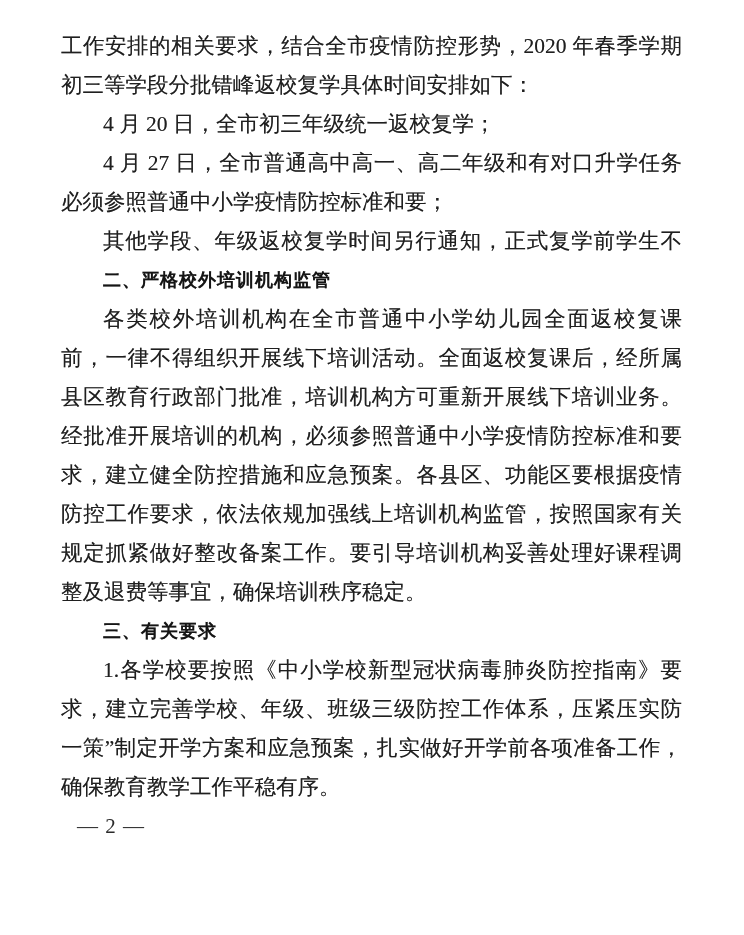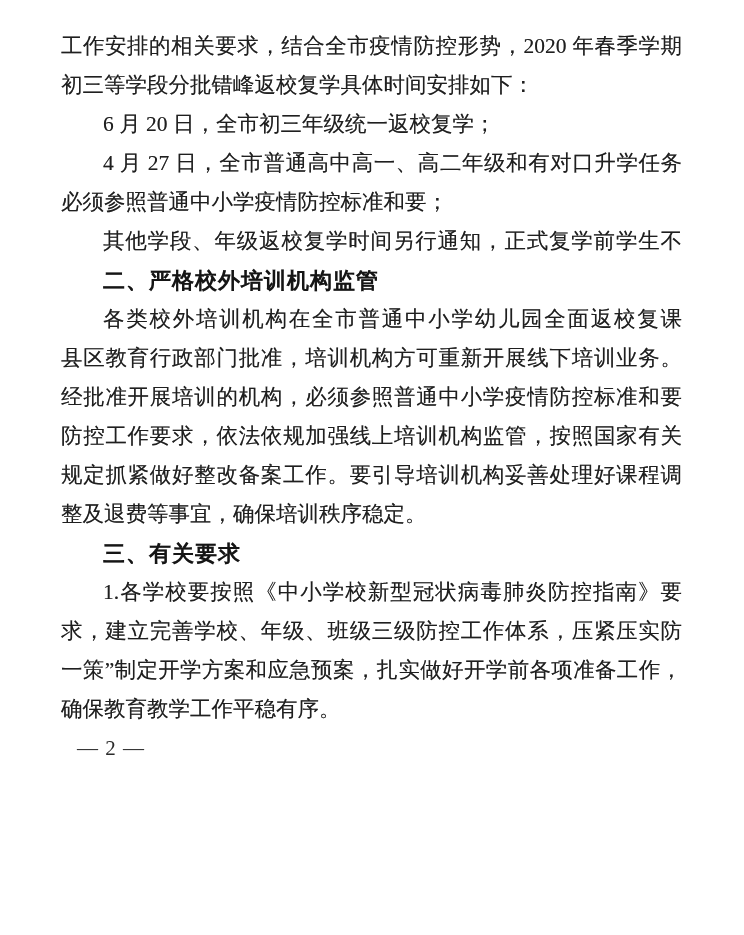--- a/index.html
+++ b/index.html
@@ -29,49 +29,51 @@
   .line.full {
     text-align-last: justify;
   }
   .line.ind {
     text-indent: 42px;
   }
   .line.head {
     font-family: Liberation Sans, sans-serif;
     font-weight: 700;
     color: #151515;
-    font-size: 22px;
+    font-size: 18px;
     letter-spacing: 1px;
     text-align-last: left;
   }
   .page-number {
     height: 30px;
     line-height: 30px;
     margin-top: 4px;
     padding-left: 16px;
     font-size: 21px;
     letter-spacing: 1px;
     color: #2a2a2a;
     text-align: left;
   }
 </style>
 </head>
 <body>
 
 <div class="page">
   <div class="line full">工作安排的相关要求，结合全市疫情防控形势，2020 年春季学期</div>
   <div class="line">初三等学段分批错峰返校复学具体时间安排如下：</div>
-  <div class="line ind">6 月 20 日，全市初三年级统一返校复学；</div>
+  <div class="line ind">4 月 20 日，全市初三年级统一返校复学；</div>
   <div class="line ind full">4 月 27 日，全市普通高中高一、高二年级和有对口升学任务</div>
   <div class="line">必须参照普通中小学疫情防控标准和要；</div>
   <div class="line ind full">其他学段、年级返校复学时间另行通知，正式复学前学生不</div>
   <div class="line ind head">二、严格校外培训机构监管</div>
   <div class="line ind full">各类校外培训机构在全市普通中小学幼儿园全面返校复课</div>
+  <div class="line full">前，一律不得组织开展线下培训活动。全面返校复课后，经所属</div>
   <div class="line full">县区教育行政部门批准，培训机构方可重新开展线下培训业务。</div>
   <div class="line full">经批准开展培训的机构，必须参照普通中小学疫情防控标准和要</div>
+  <div class="line full">求，建立健全防控措施和应急预案。各县区、功能区要根据疫情</div>
   <div class="line full">防控工作要求，依法依规加强线上培训机构监管，按照国家有关</div>
   <div class="line full">规定抓紧做好整改备案工作。要引导培训机构妥善处理好课程调</div>
   <div class="line">整及退费等事宜，确保培训秩序稳定。</div>
   <div class="line ind head">三、有关要求</div>
   <div class="line ind full">1.各学校要按照《中小学校新型冠状病毒肺炎防控指南》要</div>
   <div class="line full">求，建立完善学校、年级、班级三级防控工作体系，压紧压实防</div>
   <div class="line full">一策”制定开学方案和应急预案，扎实做好开学前各项准备工作，</div>
   <div class="line">确保教育教学工作平稳有序。</div>
   <div class="page-number">— 2 —</div>
 </div>

